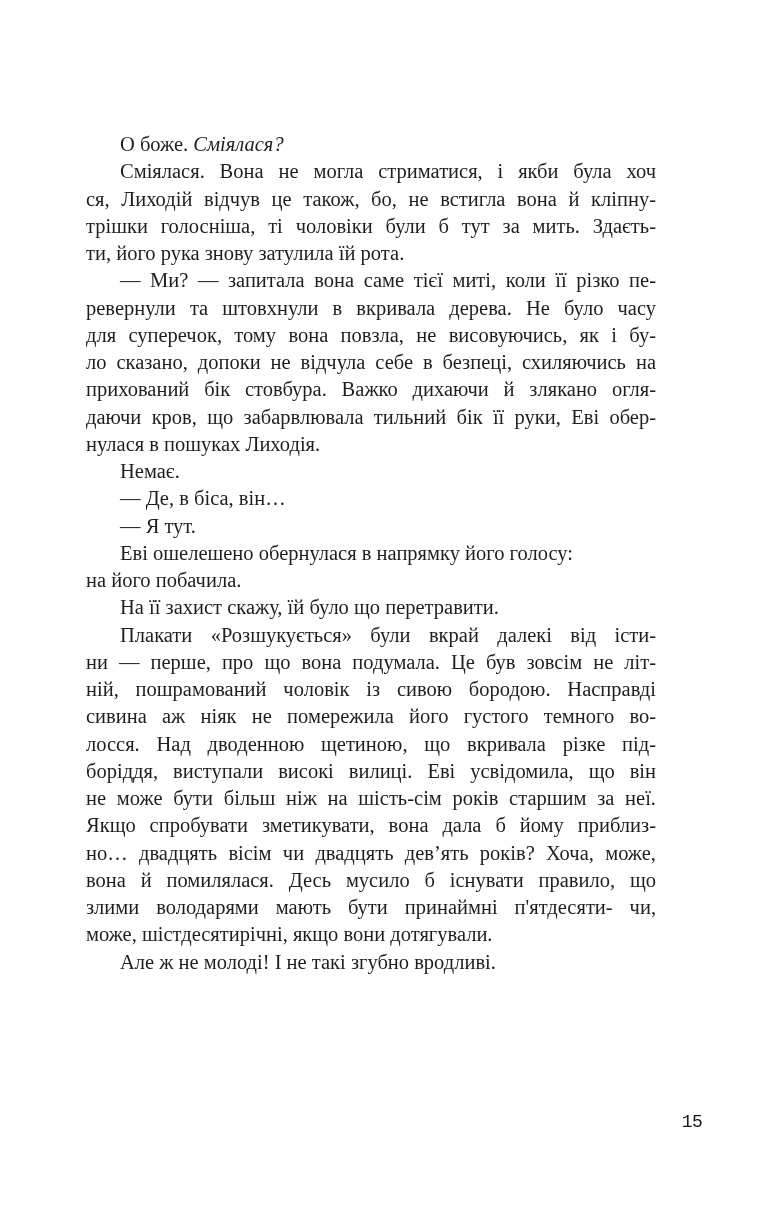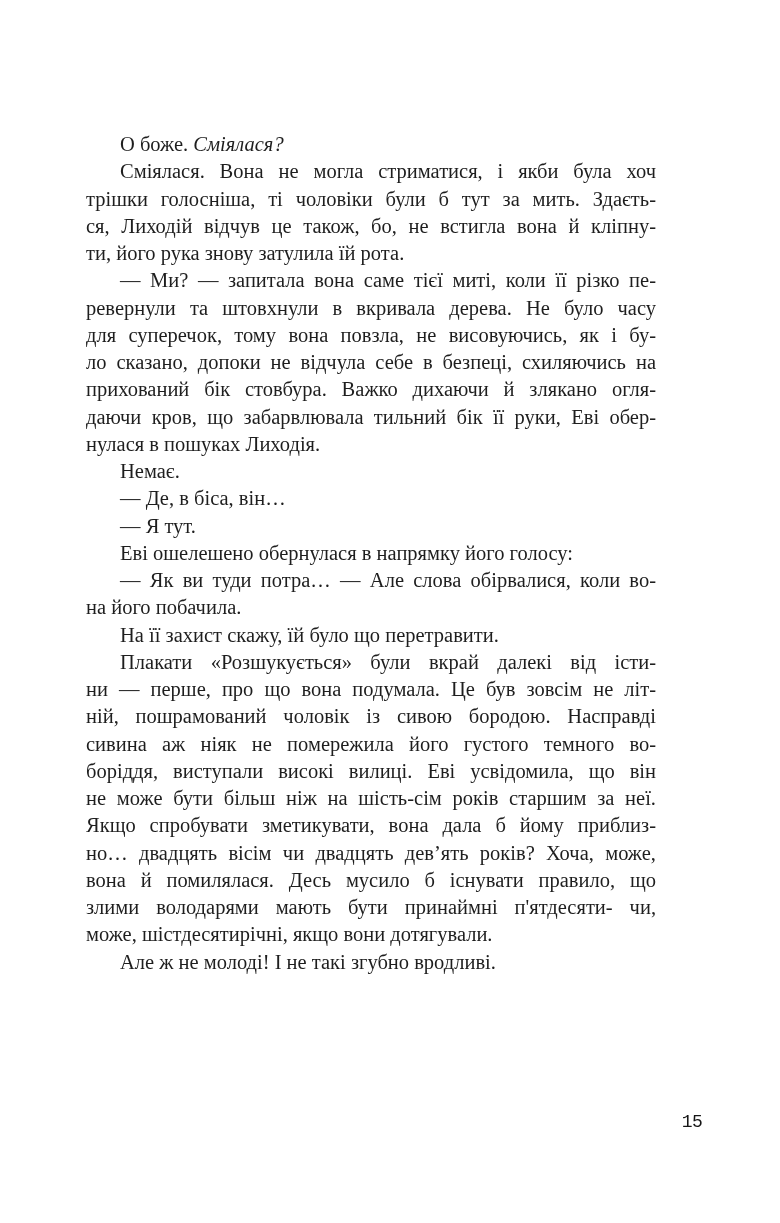--- a/index.html
+++ b/index.html
@@ -49,22 +49,22 @@
 </head>
 <body>
 
 <div class="page">
   <div class="text-block">
       <div class="para">
         <div class="line first">О боже. <i>Сміялася?</i></div>
       </div>
       <div class="para">
         <div class="line first just">Сміялася. Вона не могла стриматися, і якби була хоч</div>
+        <div class="line just">ся, Лиходій відчув це також, бо, не встигла вона й кліпну-</div>
         <div class="line just">трішки голосніша, ті чоловіки були б тут за мить. Здаєть-</div>
-        <div class="line just">ся, Лиходій відчув це також, бо, не встигла вона й кліпну-</div>
         <div class="line">ти, його рука знову затулила їй рота.</div>
       </div>
       <div class="para">
         <div class="line first just">— Ми? — запитала вона саме тієї миті, коли її різко пе-</div>
         <div class="line just">ревернули та штовхнули в вкривала дерева. Не було часу</div>
         <div class="line just">для суперечок, тому вона повзла, не висовуючись, як і бу-</div>
         <div class="line just">ло сказано, допоки не відчула себе в безпеці, схиляючись на</div>
         <div class="line just">прихований бік стовбура. Важко дихаючи й злякано огля-</div>
         <div class="line just">даючи кров, що забарвлювала тильний бік її руки, Еві обер-</div>
         <div class="line">нулася в пошуках Лиходія.</div>
@@ -75,31 +75,31 @@
       <div class="para">
         <div class="line first">— Де, в біса, він…</div>
       </div>
       <div class="para">
         <div class="line first">— Я тут.</div>
       </div>
       <div class="para">
         <div class="line first">Еві ошелешено обернулася в напрямку його голосу:</div>
       </div>
       <div class="para">
-        <div class="line first just">— Як ви туди потра… — Але слова обірвалися, коли во-</div>
         <div class="line">на його побачила.</div>
       </div>
       <div class="para">
         <div class="line first">На її захист скажу, їй було що перетравити.</div>
       </div>
       <div class="para">
         <div class="line first just">Плакати «Розшукується» були вкрай далекі від істи-</div>
         <div class="line just">ни — перше, про що вона подумала. Це був зовсім не літ-</div>
         <div class="line just">ній, пошрамований чоловік із сивою бородою. Насправді</div>
         <div class="line just">сивина аж ніяк не помережила його густого темного во-</div>
+        <div class="line just">лосся. Над дводенною щетиною, що вкривала різке під-</div>
         <div class="line just">боріддя, виступали високі вилиці. Еві усвідомила, що він</div>
         <div class="line just">не може бути більш ніж на шість-сім років старшим за неї.</div>
         <div class="line just">Якщо спробувати зметикувати, вона дала б йому приблиз-</div>
         <div class="line just">но… двадцять вісім чи двадцять дев’ять років? Хоча, може,</div>
         <div class="line just">вона й помилялася. Десь мусило б існувати правило, що</div>
         <div class="line just">злими володарями мають бути принаймні п'ятдесяти- чи,</div>
         <div class="line">може, шістдесятирічні, якщо вони дотягували.</div>
       </div>
       <div class="para">
         <div class="line first">Але ж не молоді! І не такі згубно вродливі.</div>

